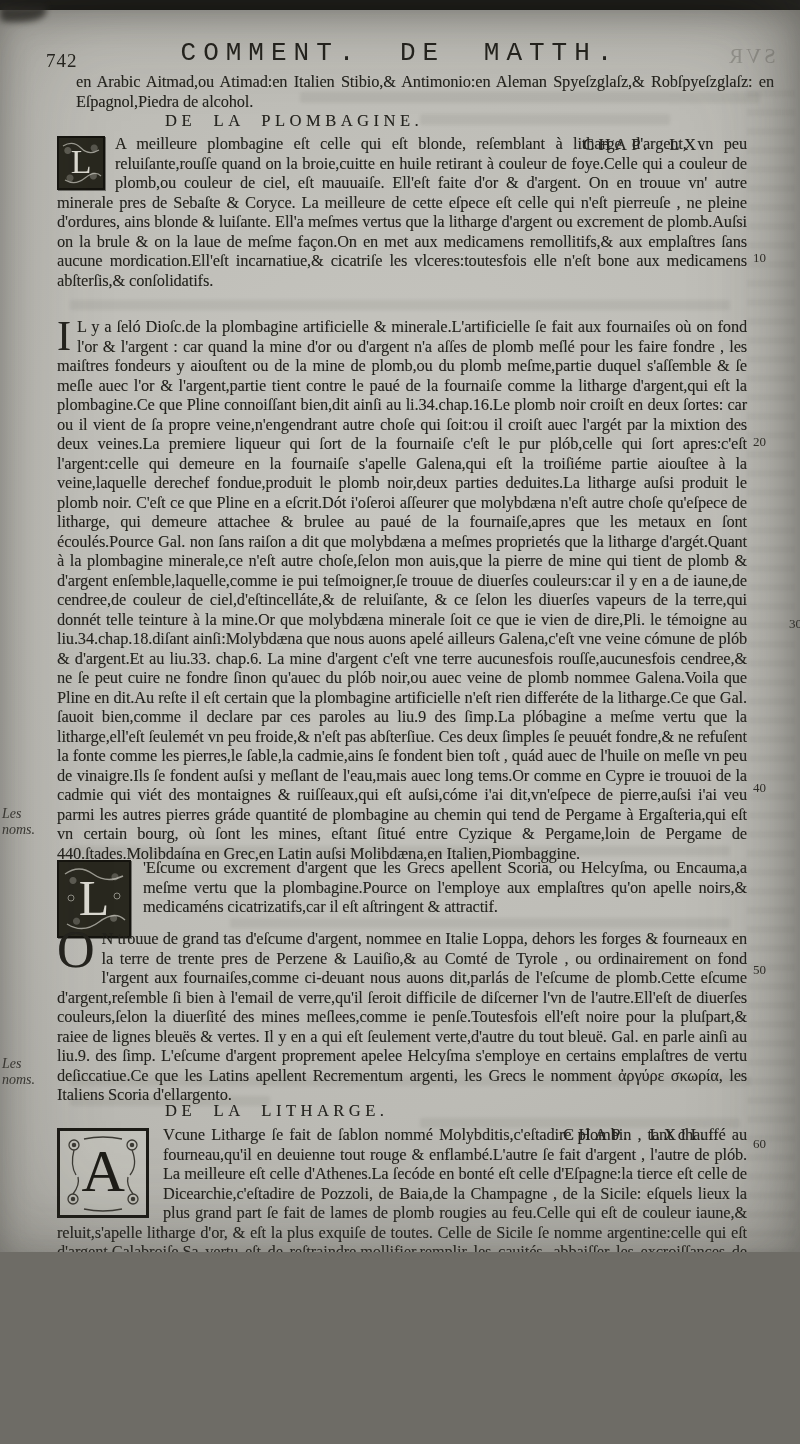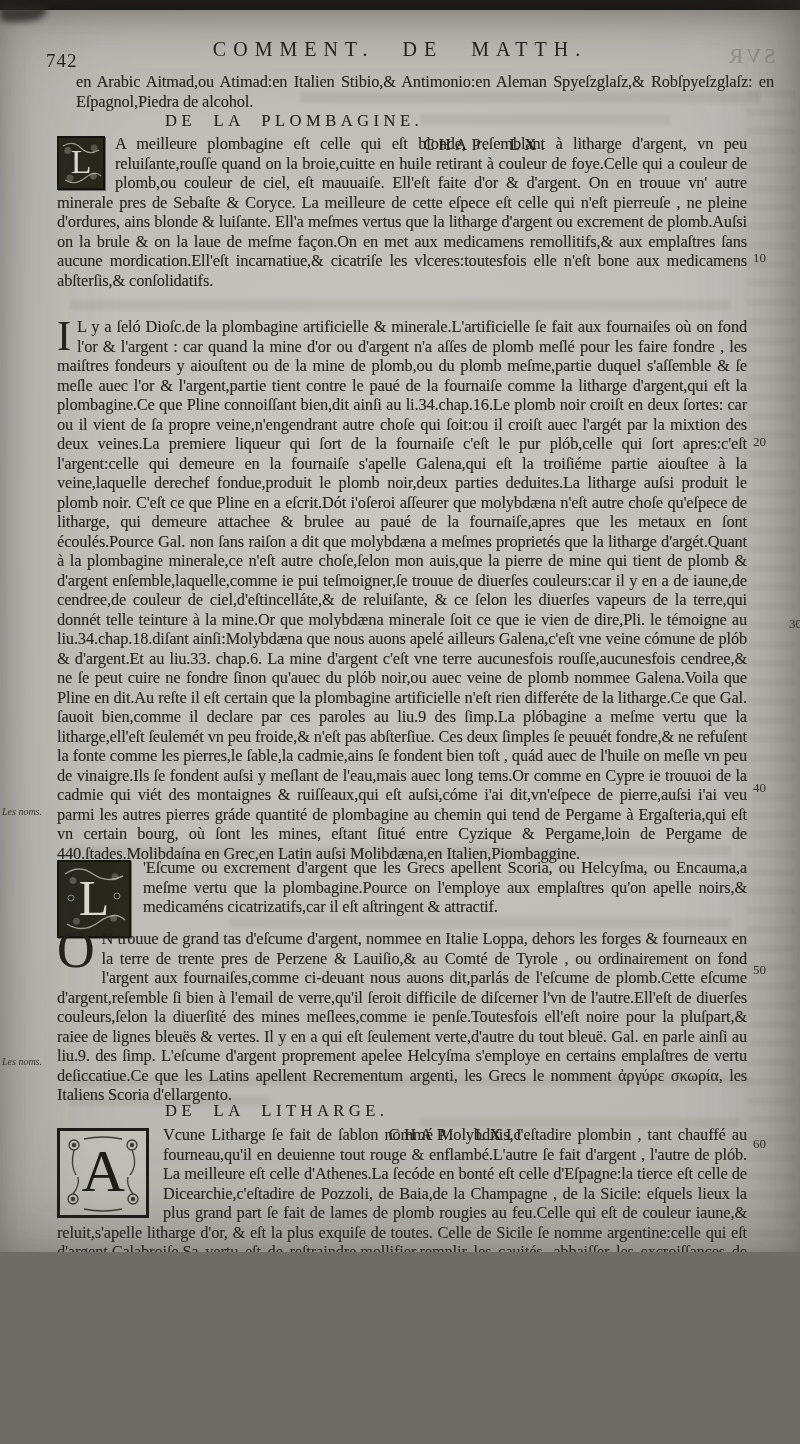--- a/index.html
+++ b/index.html
@@ -11,32 +11,32 @@
     color:#24231e;
   }
   .scan::after{ 
     content:""; position:absolute; inset:0; pointer-events:none;
     box-shadow: inset 0 0 110px rgba(62,60,54,.32), inset -22px 0 55px rgba(66,64,57,.22), inset 0 14px 30px rgba(40,40,36,.28);
   }
   .topbar{position:absolute;top:0;left:0;width:800px;height:10px;background:#0d0d0b;}
   .corner{position:absolute;top:6px;left:0;width:46px;height:16px;background:#23221e;filter:blur(3px);border-radius:0 0 60% 20%;opacity:.8;}
 
   .folio{position:absolute;top:50px;left:46px;font-size:19px;letter-spacing:1px;}
-  .running-title{position:absolute;top:38px;left:0;width:800px;text-align:center;font-size:20px;letter-spacing:7px;word-spacing:16px;}
+  .running-title{position:absolute;top:38px;left:0;width:800px;text-align:center;font-size:26px;letter-spacing:7px;word-spacing:16px;font-family:Liberation Mono, monospace;}
   .ghost-svr{position:absolute;top:44px;left:726px;font-size:21px;letter-spacing:3px;opacity:.28;transform:scaleX(-1);filter:blur(.6px);color:#3c3a34;}
 
   .body-text{
     position:absolute; left:57px; width:690px; text-align:justify;
     font-size:16.3px; line-height:19.5px; letter-spacing:-0.1px;
     text-shadow:.3px .3px 0 rgba(20,20,16,.28);
   }
   .intro{left:76px;width:698px;}
 
   .chap-head{
-    position:absolute; left:57px; width:690px; display:flex; justify-content:flex-start;
+    position:absolute; left:57px; width:690px; display:flex; justify-content:space-between;
     font-size:16.5px; letter-spacing:4.5px; word-spacing:9px;
     padding:0; box-sizing:border-box;
     text-shadow:.3px .3px 0 rgba(20,20,16,.3);
   }
   .chap-head .t{margin-left:108px;}
   .chap-head .c{margin-right:38px;margin-top:24px;}
 
   
   .wc{
     float:left; position:relative; overflow:hidden;
@@ -63,21 +63,21 @@
     border:3px solid #1c1b16; background:rgba(210,208,200,.35);
     text-align:center; color:#1d1c17; overflow:hidden;
   }
   .wc-a .lt{position:relative;z-index:2;display:block;font-size:60px;line-height:80px;}
   .wc-a svg{position:absolute;inset:0;z-index:1;}
 
   
   .init-plain{float:left;font-size:42px;line-height:34px;height:36px;margin:2px 6px 0 0;}
   .init-o{font-size:52px;line-height:38px;height:38px;margin-right:7px;}
 
-  .margin-note{position:absolute;left:2px;width:52px;font-style:italic;font-size:10px;color:#2b2a25;opacity:.9;}
+  .margin-note{position:absolute;left:2px;width:52px;font-style:italic;font-size:14px;color:#2b2a25;opacity:.9;}
   .lineno{position:absolute;left:753px;font-size:13px;color:#2b2a25;}
   .catchword{position:absolute;top:1406px;left:57px;width:690px;text-align:right;font-size:16.3px;}
 
   .smudge{position:absolute;background:rgba(88,85,76,.10);filter:blur(1.6px);border-radius:3px;pointer-events:none;}
   .ghostcol{
     position:absolute;top:90px;left:747px;width:48px;height:1290px;pointer-events:none;opacity:.5;
     background:repeating-linear-gradient(to bottom, rgba(80,78,70,.10) 0 7px, transparent 7px 19px);
     filter:blur(1.2px);
   }
 </style>

